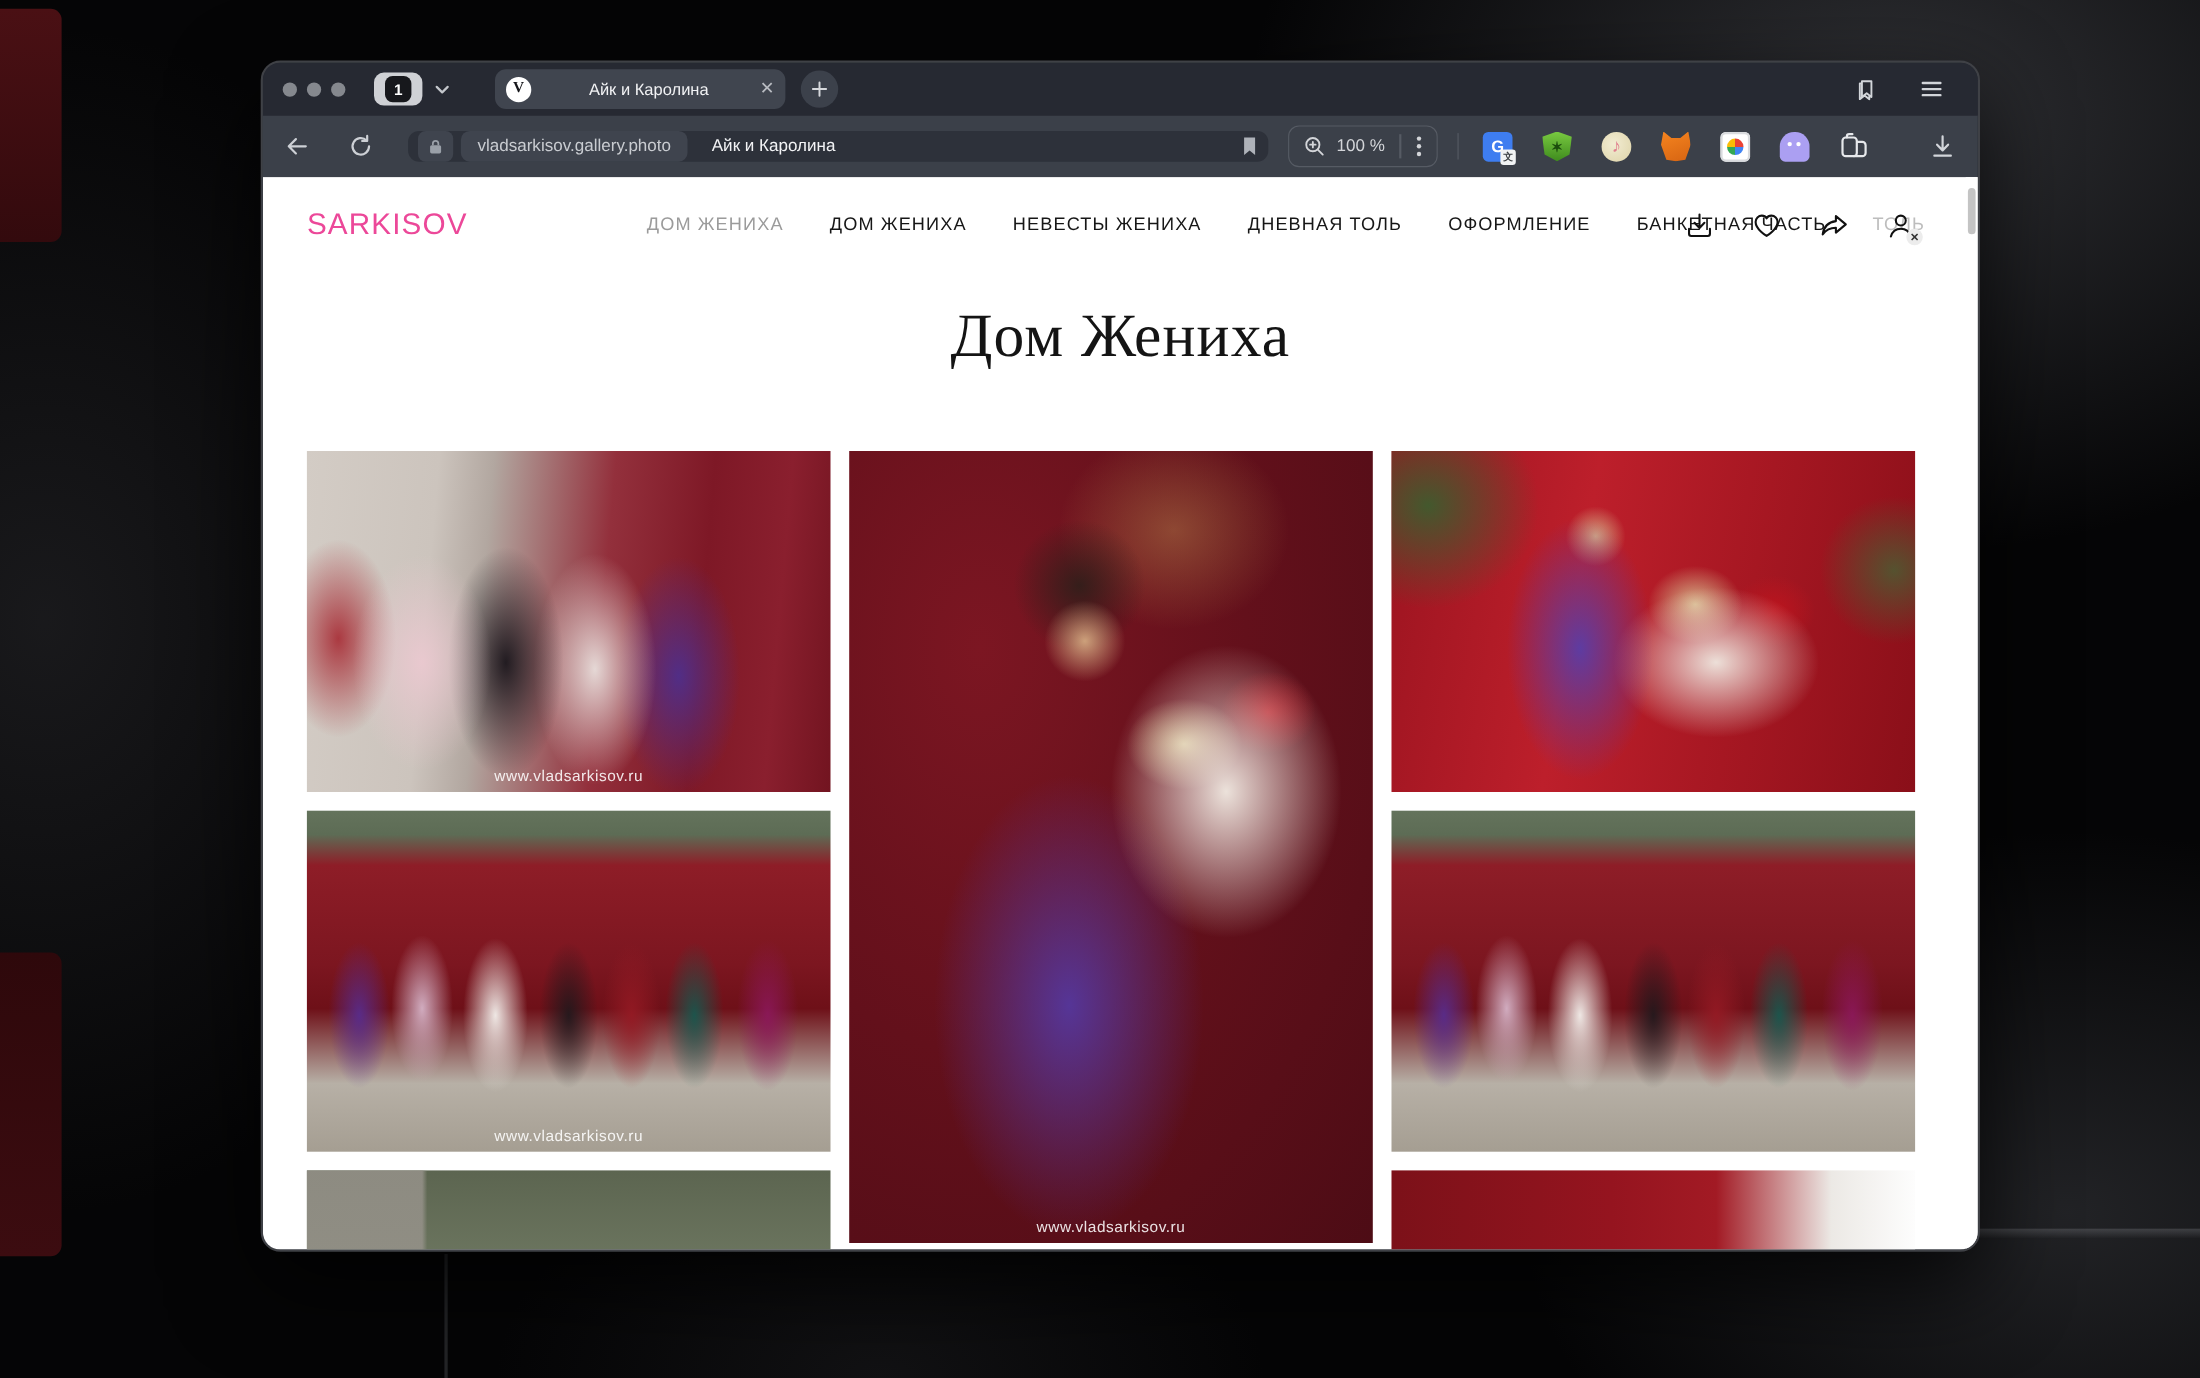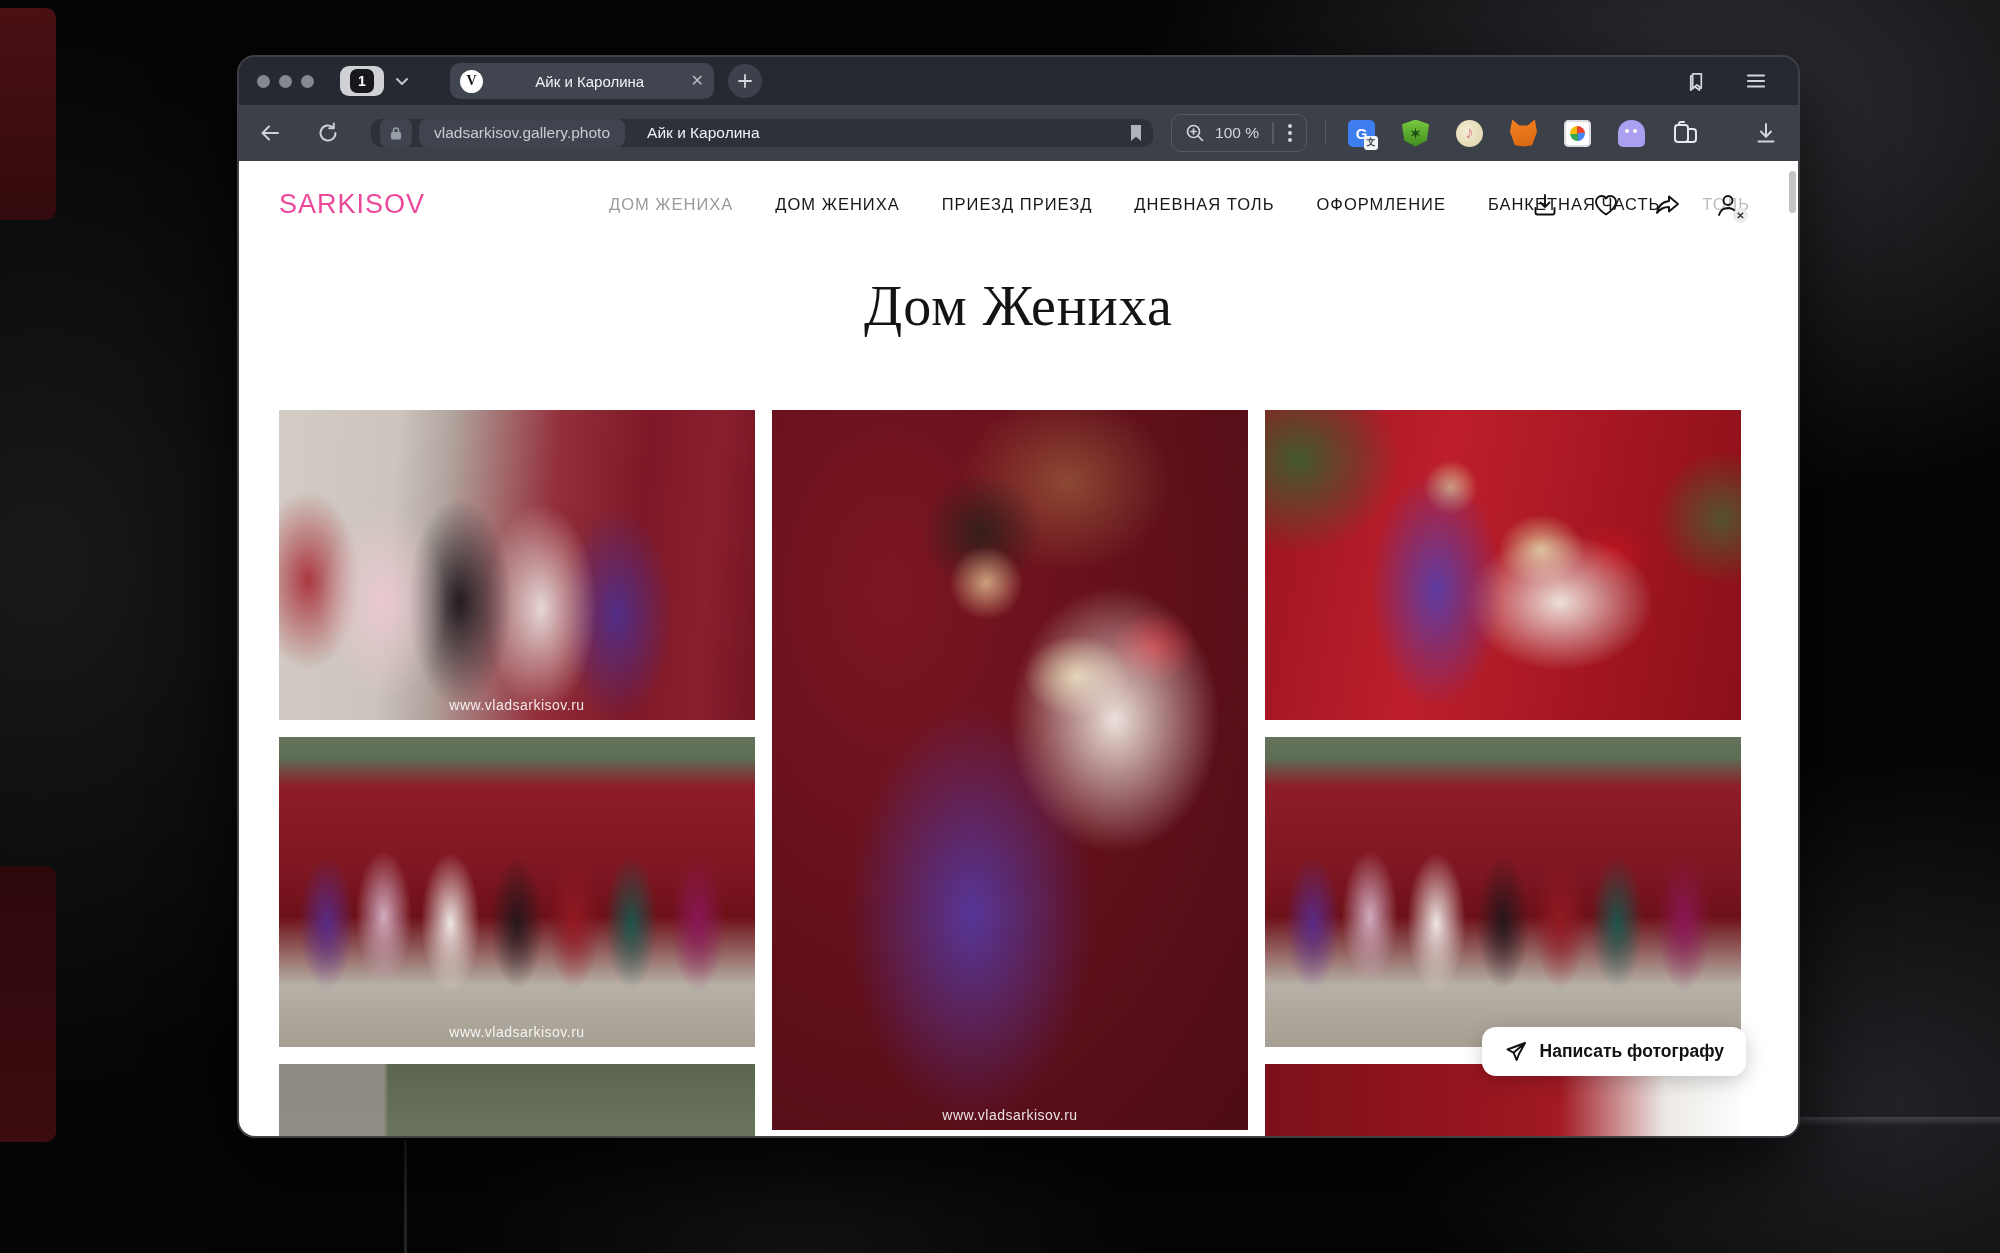--- a/index.html
+++ b/index.html
@@ -259,21 +259,21 @@
     </div>
   </div>
 
   <div class="content">
 
     <div class="siteheader">
       <span class="logo">SARKISOV</span>
       <nav class="mainnav">
         <span class="navitem active">ДОМ ЖЕНИХА</span>
         <span class="navitem">ДОМ ЖЕНИХА</span>
-        <span class="navitem">ПРИЕЗД ПРИЕЗД</span>
+        <span class="navitem">НЕВЕСТЫ ЖЕНИХА</span>
         <span class="navitem">ДНЕВНАЯ ТОЛЬ</span>
         <span class="navitem">ОФОРМЛЕНИЕ</span>
         <span class="navitem">БАНКЕТНАЯ ЧАСТЬ</span>
         <span class="navitem partial">ТОЛЬ</span>
       </nav>
       <div class="hdr-icons">
         <span class="hicon">
           <svg width="28" height="28" viewBox="0 0 28 28">
               <path d="M14 4v12M9.5 11.5l4.5 4.7 4.5-4.7" fill="none" stroke="#111" stroke-width="1.9" stroke-linecap="round" stroke-linejoin="round"></path>
               <path d="M4.5 17v4.5a2 2 0 0 0 2 2h15a2 2 0 0 0 2-2V17" fill="none" stroke="#111" stroke-width="1.9" stroke-linecap="round"></path>
@@ -316,26 +316,18 @@
           <span class="wm">www.vladsarkisov.ru</span>
         </div>
       </div>
       <div class="col">
         <div class="photo ph3"></div>
         <div class="photo ph-group"></div>
         <div class="photo ph7"></div>
       </div>
     </div>
 
-    <button class="contactbtn">
-      <span>
-        <svg width="24" height="24" viewBox="0 0 24 24">
-            <path d="M21 3L3.5 9.5l6 3.2L12.7 20 15 14 21 3zM9.5 12.7L21 3" fill="none" stroke="#111" stroke-width="1.9" stroke-linejoin="round" stroke-linecap="round"></path>
-          </svg>
-      </span>
-      <span>Написать фотографу</span>
-    </button>
 
     <div class="pagescrollbar">
       <div class="thumb"></div>
     </div>
   </div>
 </div>
 
 </body></html>

